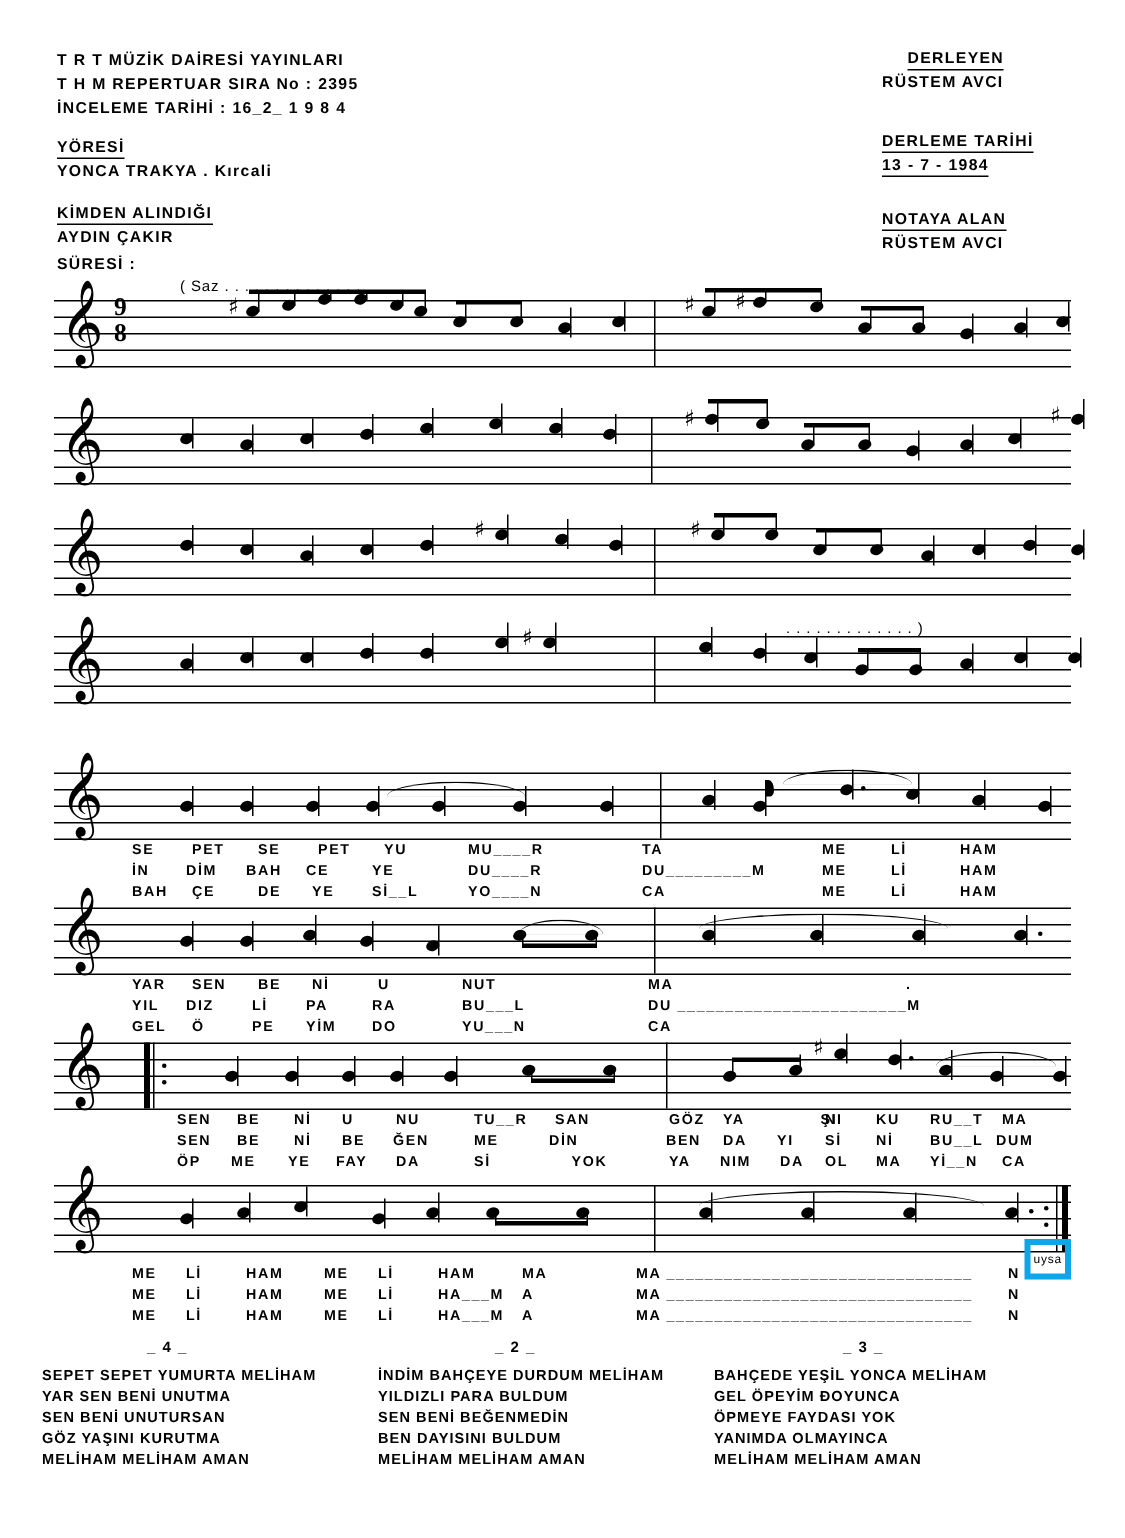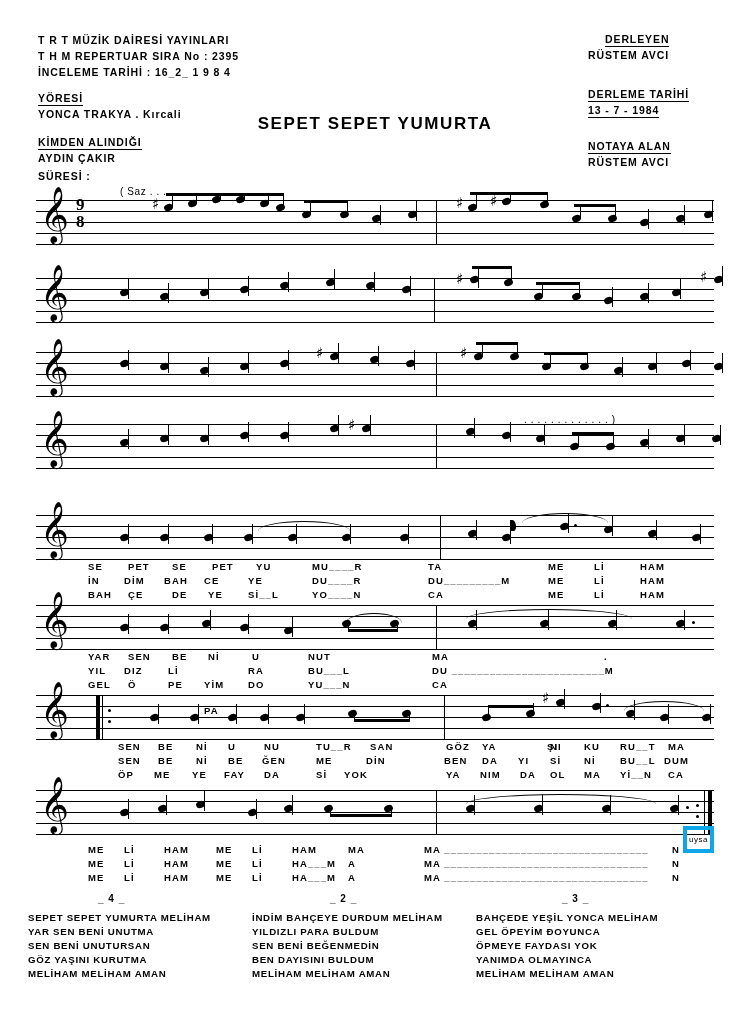--- a/index.html
+++ b/index.html
@@ -247,21 +247,20 @@
   </div>
   <div class="hdr hdr-right" style="top:104px;">
     <span class="underline-txt">13 - 7 - 1984</span>
   </div>
 
   <div class="hdr hdr-right" style="top:140px;">
     <span class="underline-txt">NOTAYA ALAN</span>
   </div>
   <div class="hdr hdr-right" style="top:156px;">RÜSTEM AVCI</div>
 
-  <div class="title">SEPET SEPET YUMURTA</div>
 
   <div class="saz-label" style="left:120px; top:186px;">( Saz . . . . . . . . . . . . . .</div>
 
   <div class="system" style="top:200px;">
     <div class="staff-lines">
         <i></i>
         <i></i>
         <i></i>
         <i></i>
         <i></i>
@@ -618,21 +617,21 @@
     <span style="position:absolute; left:208px;">Nİ</span>
     <span style="position:absolute; left:252px;">U</span>
     <span style="position:absolute; left:308px;">NUT</span>
     <span style="position:absolute; left:432px;">MA</span>
     <span style="position:absolute; left:604px;">.</span>
   </div>
   <div class="lyrics" style="top:665px;">
     <span style="position:absolute; left:88px;">YIL</span>
     <span style="position:absolute; left:124px;">DIZ</span>
     <span style="position:absolute; left:168px;">Lİ</span>
-    <span style="position:absolute; left:204px;margin-top:40px;">PA</span>
+    <span style="position:absolute; left:204px;">PA</span>
     <span style="position:absolute; left:248px;">RA</span>
     <span style="position:absolute; left:308px;">BU___L</span>
     <span style="position:absolute; left:432px;">DU ________________________M</span>
   </div>
   <div class="lyrics" style="top:679px;">
     <span style="position:absolute; left:88px;">GEL</span>
     <span style="position:absolute; left:128px;">Ö</span>
     <span style="position:absolute; left:168px;">PE</span>
     <span style="position:absolute; left:204px;">YİM</span>
     <span style="position:absolute; left:248px;">DO</span>
@@ -731,21 +730,21 @@
     <span style="position:absolute; left:620px;">BU__L</span>
     <span style="position:absolute; left:664px;">DUM</span>
   </div>
   <div class="lyrics" style="top:769px;">
     <span style="position:absolute; left:118px;">ÖP</span>
     <span style="position:absolute; left:154px;">ME</span>
     <span style="position:absolute; left:192px;">YE</span>
     <span style="position:absolute; left:224px;">FAY</span>
     <span style="position:absolute; left:264px;">DA</span>
     <span style="position:absolute; left:316px;">Sİ</span>
-    <span style="position:absolute; left:344px;">YOK</span>
+    <span style="position:absolute; left:381px;">YOK</span>
     <span style="position:absolute; left:446px;">YA</span>
     <span style="position:absolute; left:480px;">NIM</span>
     <span style="position:absolute; left:520px;">DA</span>
     <span style="position:absolute; left:550px;">OL</span>
     <span style="position:absolute; left:584px;">MA</span>
     <span style="position:absolute; left:620px;">Yİ__N</span>
     <span style="position:absolute; left:668px;">CA</span>
   </div>
 
   <div class="system" style="top:790px;">

